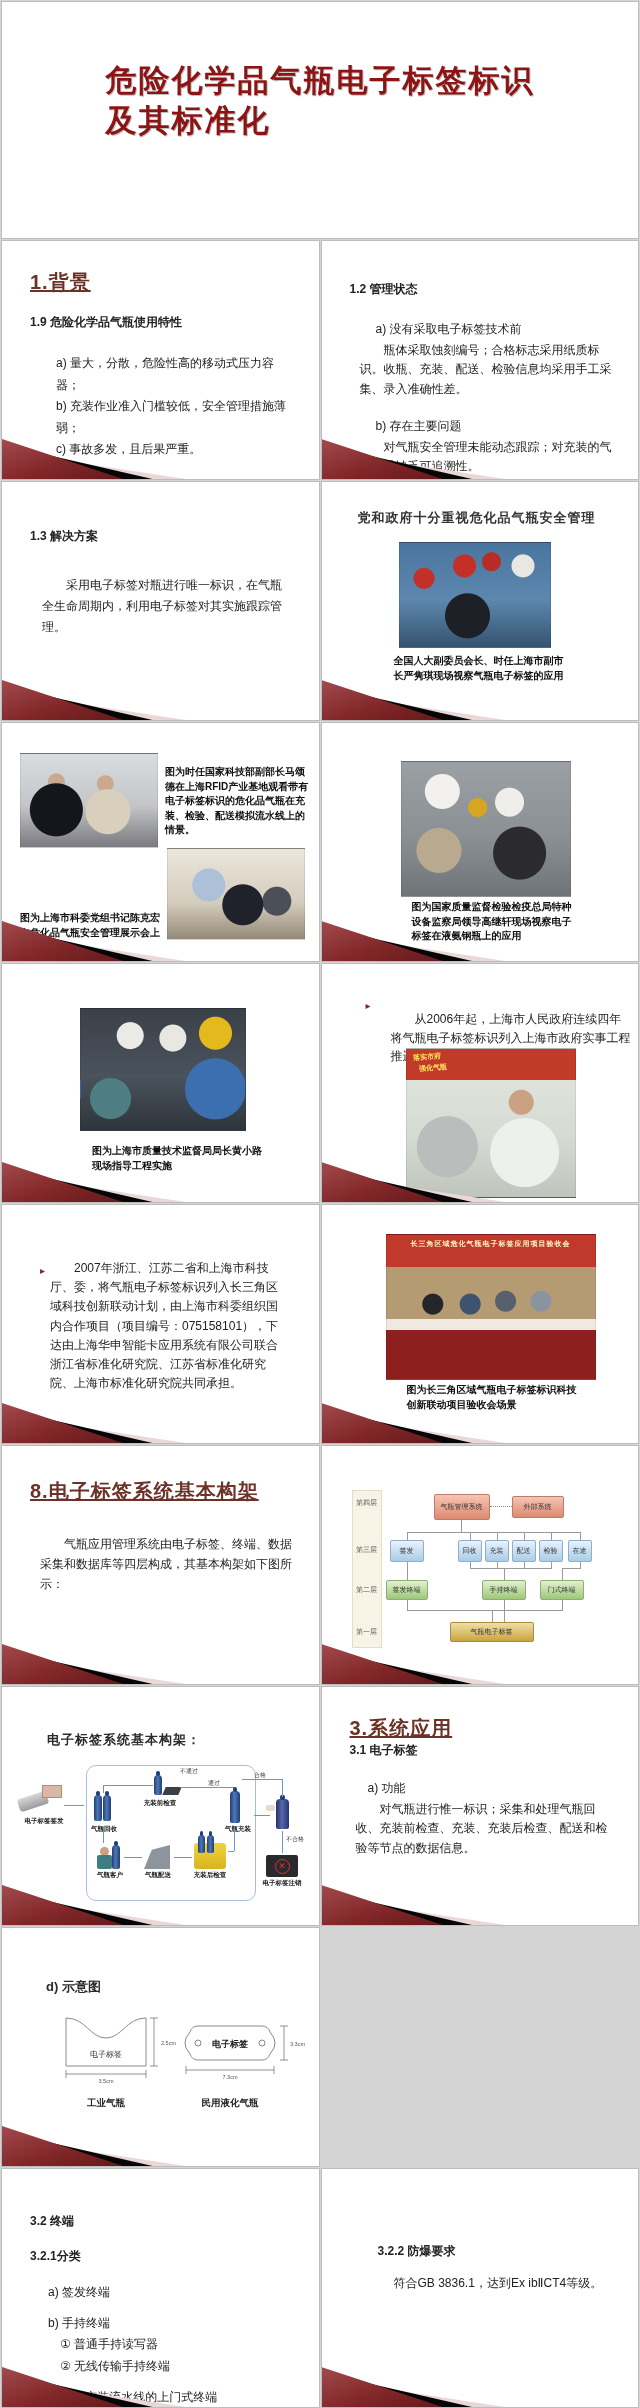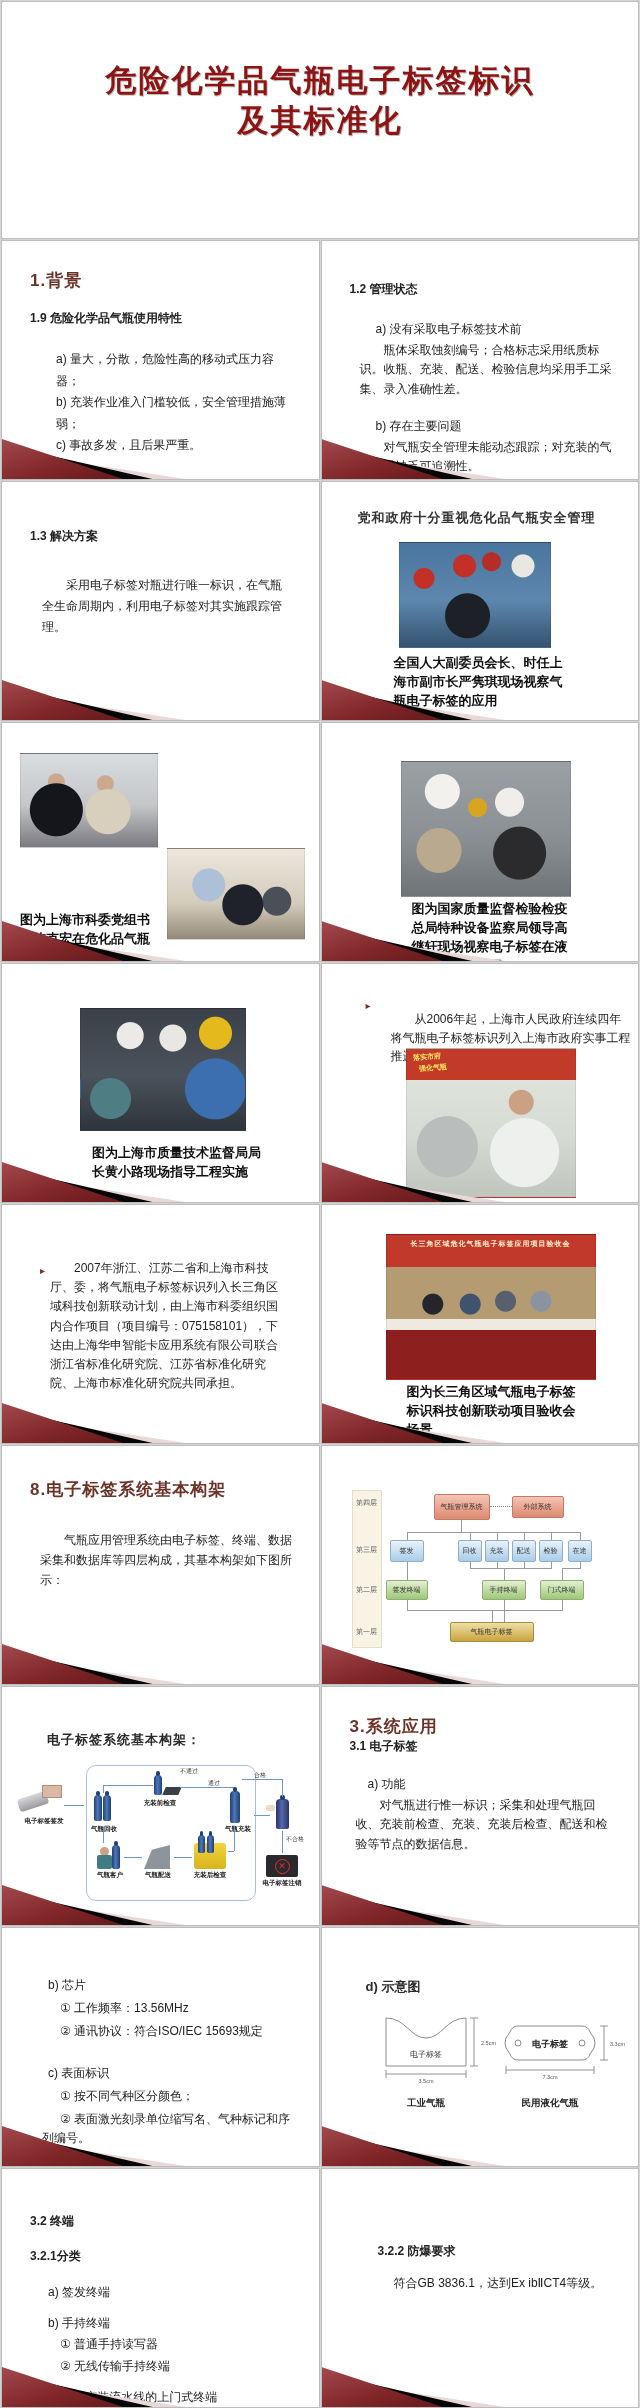--- a/index.html
+++ b/index.html
@@ -12,38 +12,38 @@
   .deck{width:640px;}
   .title-row{padding:2px 2px 0 2px;}
   .grid{display:grid;grid-template-columns:1fr 1fr;gap:3px;padding:3px 2px 0 2px;}
   .grid:last-child{padding-bottom:2px;}
   .slide{
     position:relative;background:#fff;height:238px;
     box-shadow:0 0 0 1px #bdbdbd;overflow:hidden;box-sizing:border-box;
   }
   .title-slide{height:236px;display:flex;align-items:center;justify-content:center;}
   .deck-title{
-    text-align:center;color:#8e1414;font-weight:bold;font-size:31px;
+    color:#8e1414;font-weight:bold;font-size:31px;
     line-height:1.3;letter-spacing:2px;margin-top:-38px;
     text-shadow:1px 1px 0 rgba(0,0,0,0.25);
   }
   
   .corner{position:absolute;left:0;bottom:0;width:58%;height:40px;pointer-events:none;z-index:3;}
   .corner i{display:block;position:absolute;left:0;top:0;right:0;bottom:0;}
   .c-pink{background:#ead8d8;clip-path:polygon(0 30%,0 100%,100% 100%);}
   .c-black{background:#060606;clip-path:polygon(0 14%,0 100%,82% 100%);}
   .c-maroon{background:linear-gradient(160deg,#a24a4e 0%,#802628 45%,#531114 100%);clip-path:polygon(0 0,0 100%,66% 100%);}
   
   .pad{position:relative;height:100%;box-sizing:border-box;padding:24px 28px;}
-  .sec{font-size:17px;font-weight:bold;color:#6b3227;margin:4px 0 0 0;letter-spacing:1px;}
+  .sec{font-size:20px;font-weight:bold;color:#6b3227;margin:4px 0 0 0;letter-spacing:1px;text-decoration:underline;}
   .sub{font-size:12px;color:#222;font-weight:600;}
   .body-txt{font-size:12px;color:#222;line-height:1.6;}
   .indent{text-indent:2em;}
   .abs{position:absolute;}
-  .cap{position:absolute;font-size:13px;font-weight:bold;color:#101010;line-height:1.45;}
+  .cap{position:absolute;font-size:10px;font-weight:bold;color:#101010;line-height:1.45;}
   .photo{position:absolute;border:1px solid rgba(0,0,0,0.08);}
   .bullet{position:absolute;color:#7e2a22;font-size:10px;}
   
   .bx{position:absolute;font-size:7px;line-height:1.2;display:flex;align-items:center;justify-content:center;
       text-align:center;border-radius:2px;color:#333;box-sizing:border-box;}
   .bx-salmon{background:linear-gradient(180deg,#f6c4b4,#dd8a70);border:1px solid #c07a68;}
   .bx-blue{background:linear-gradient(180deg,#e8f2fb,#a9cde9);border:1px solid #93aec4;}
   .bx-green{background:linear-gradient(180deg,#e2f0d0,#9dc878);border:1px solid #8fae74;}
   .bx-gold{background:linear-gradient(180deg,#eedfa8,#c9a53d);border:1px solid #a98d3c;}
   .ln{position:absolute;background:#9a9a9a;}
@@ -139,20 +139,21 @@
   </div>
 
   <div class="grid">
     <div class="slide">
       <div class="photo" style="left:18px;top:30px;width:136px;height:93px;
                   background:radial-gradient(circle at 26% 60%,#15161b 0 26px,rgba(0,0,0,0) 27px),
                              radial-gradient(circle at 64% 62%,#d9cfbd 0 22px,rgba(0,0,0,0) 23px),
                              radial-gradient(circle at 26% 30%,#caa98e 0 8px,rgba(0,0,0,0) 9px),
                              radial-gradient(circle at 62% 32%,#caa98e 0 8px,rgba(0,0,0,0) 9px),
                              linear-gradient(180deg,#d9dde0 0%,#c4c6c8 55%,#7a7a80 100%);"></div>
+      <div class="cap" style="left:163px;top:42px;width:146px">图为时任国家科技部副部长马颂德在上海RFID产业基地观看带有电子标签标识的危化品气瓶在充装、检验、配送模拟流水线上的情景。</div>
       <div class="photo" style="left:165px;top:125px;width:136px;height:90px;
                   background:radial-gradient(circle at 55% 62%,#20222b 0 20px,rgba(0,0,0,0) 21px),
                              radial-gradient(circle at 80% 58%,#4b4f58 0 14px,rgba(0,0,0,0) 15px),
                              radial-gradient(circle at 30% 40%,#aebfd8 0 16px,rgba(0,0,0,0) 17px),
                              linear-gradient(180deg,#ece6dc 0%,#d4ccbc 60%,#948a7a 100%);"></div>
       <div class="cap" style="left:18px;top:188px;width:142px">图为上海市科委党组书记陈克宏在危化品气瓶安全管理展示会上</div>
       <div class="corner">
           <i class="c-pink"></i>
           <i class="c-black"></i>
           <i class="c-maroon"></i>
@@ -387,35 +388,20 @@
       </div>
       <div class="corner">
           <i class="c-pink"></i>
           <i class="c-black"></i>
           <i class="c-maroon"></i>
         </div>
     </div>
   </div>
 
   <div class="grid">
-    <div class="slide">
-      <div class="pad">
-        <div class="body-txt" style="margin:24px 0 0 18px">b) 芯片</div>
-        <div class="body-txt" style="margin:4px 0 0 30px">① 工作频率：13.56MHz</div>
-        <div class="body-txt" style="margin:4px 0 0 30px">② 通讯协议：符合ISO/IEC 15693规定</div>
-        <div class="body-txt" style="margin:22px 0 0 18px">c) 表面标识</div>
-        <div class="body-txt" style="margin:4px 0 0 30px">① 按不同气种区分颜色；</div>
-        <div class="body-txt" style="margin:4px 0 0 12px;width:252px;text-indent:1.5em">② 表面激光刻录单位缩写名、气种标记和序列编号。</div>
-      </div>
-      <div class="corner">
-          <i class="c-pink"></i>
-          <i class="c-black"></i>
-          <i class="c-maroon"></i>
-        </div>
-    </div>
 
     <div class="slide">
       <div class="abs" style="left:44px;top:50px;font-size:13px;font-weight:bold;color:#2a2a2a">d) 示意图</div>
       <svg width="280" height="120" style="position:absolute;left:26px;top:76px">
 
         <path d="M38,14 C58,14 62,34 78,34 C94,34 98,14 118,14 L118,62 L38,62 Z" fill="#ffffff" stroke="#8a8a8a" stroke-width="1"></path>
         <text x="78" y="53" text-anchor="middle" font-size="8" fill="#333">电子标签</text>
         <line x1="126" y1="14" x2="126" y2="62" stroke="#777" stroke-width="0.8"></line>
         <line x1="122" y1="14" x2="130" y2="14" stroke="#777" stroke-width="0.8"></line>
         <line x1="122" y1="62" x2="130" y2="62" stroke="#777" stroke-width="0.8"></line>

